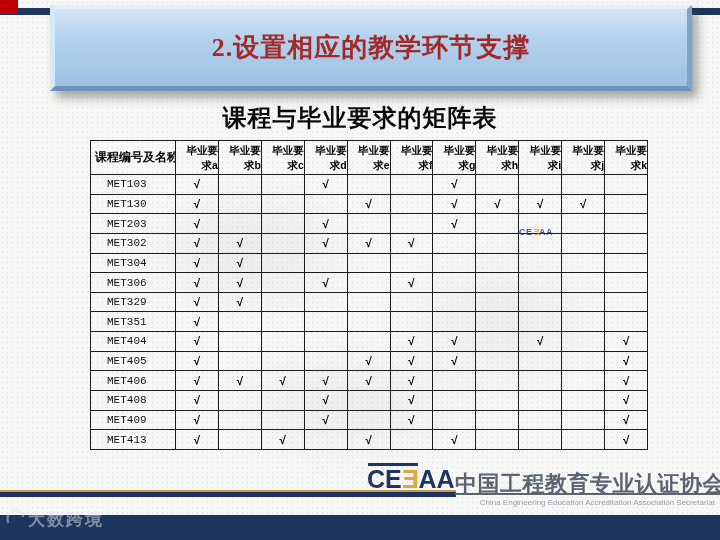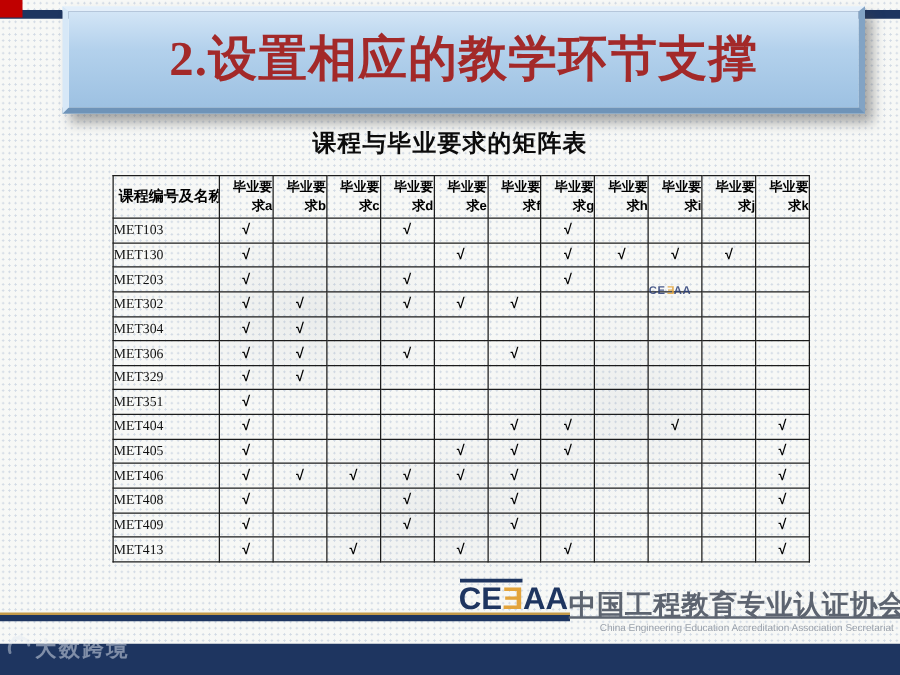--- a/index.html
+++ b/index.html
@@ -16,42 +16,42 @@
   
   .banner{
     position:absolute;left:50px;top:5px;width:632px;height:77px;z-index:2;
     background:linear-gradient(180deg,#d3e5f6 0%,#b3d1ec 40%,#9dc1e2 100%);
     border-top:4px solid #e4effa;border-left:5px solid #d7e8f7;
     border-bottom:5px solid #6e93b8;border-right:5px solid #82a3c4;
     box-shadow:6px 7px 9px rgba(70,70,70,0.45);
   }
   .banner-title{
     width:100%;text-align:center;line-height:77px;
-    font-family:"Liberation Serif", serif;font-weight:bold;font-size:39px;
+    font-family:"Liberation Serif", serif;font-weight:bold;font-size:26px;
     color:#a32929;letter-spacing:1px;
   }
   .subtitle{
     position:absolute;left:0;top:102px;width:720px;text-align:center;
-    font-size:19px;font-weight:bold;color:#0c0c0c;letter-spacing:1px;z-index:2;
+    font-size:24px;font-weight:bold;color:#0c0c0c;letter-spacing:1px;z-index:2;
   }
   
   .map-blob{position:absolute;border-radius:50%;pointer-events:none;z-index:1;}
   .blob1{left:120px;top:170px;width:260px;height:160px;background:radial-gradient(ellipse,rgba(140,150,160,0.12),transparent 70%);}
   .blob2{left:380px;top:230px;width:240px;height:180px;background:radial-gradient(ellipse,rgba(140,150,160,0.10),transparent 70%);}
   .blob3{left:200px;top:330px;width:300px;height:150px;background:radial-gradient(ellipse,rgba(140,150,160,0.10),transparent 70%);}
   
   .matrix{
     position:absolute;left:90px;top:140px;width:558px;height:310px;z-index:2;
     border-collapse:collapse;table-layout:fixed;
   }
   .matrix th,.matrix td{border:1px solid #1c1c1c;overflow:hidden;white-space:nowrap;}
   .matrix thead tr{height:34px;}
   .matrix th{font-size:10.5px;font-weight:bold;text-align:right;line-height:1.35;padding:0;color:#000;}
   .matrix th.corner{width:80px;text-align:left;padding-left:4px;font-size:12px;vertical-align:middle;}
-  .matrix td.course{font-family:Liberation Serif, serif;font-size:11px;padding-left:0;color:#111;margin-top:48px;}
+  .matrix td.course{font-family:Liberation Mono, monospace;font-size:11px;padding-left:16px;color:#111;margin-top:48px;}
   .matrix td.check{text-align:center;font-weight:bold;font-size:11.5px;color:#000;padding:0;}
   
   .table-wm{
     position:absolute;left:519px;top:227px;z-index:3;
     font-size:9px;font-weight:bold;letter-spacing:0.5px;color:#2c3f77;opacity:0.85;
   }
   .flip{display:inline-block;transform:scaleX(-1);}
   .gold{color:#e3a43c;}
   
   .footer-line{position:absolute;left:0;top:490px;width:456px;height:7px;z-index:2;}

